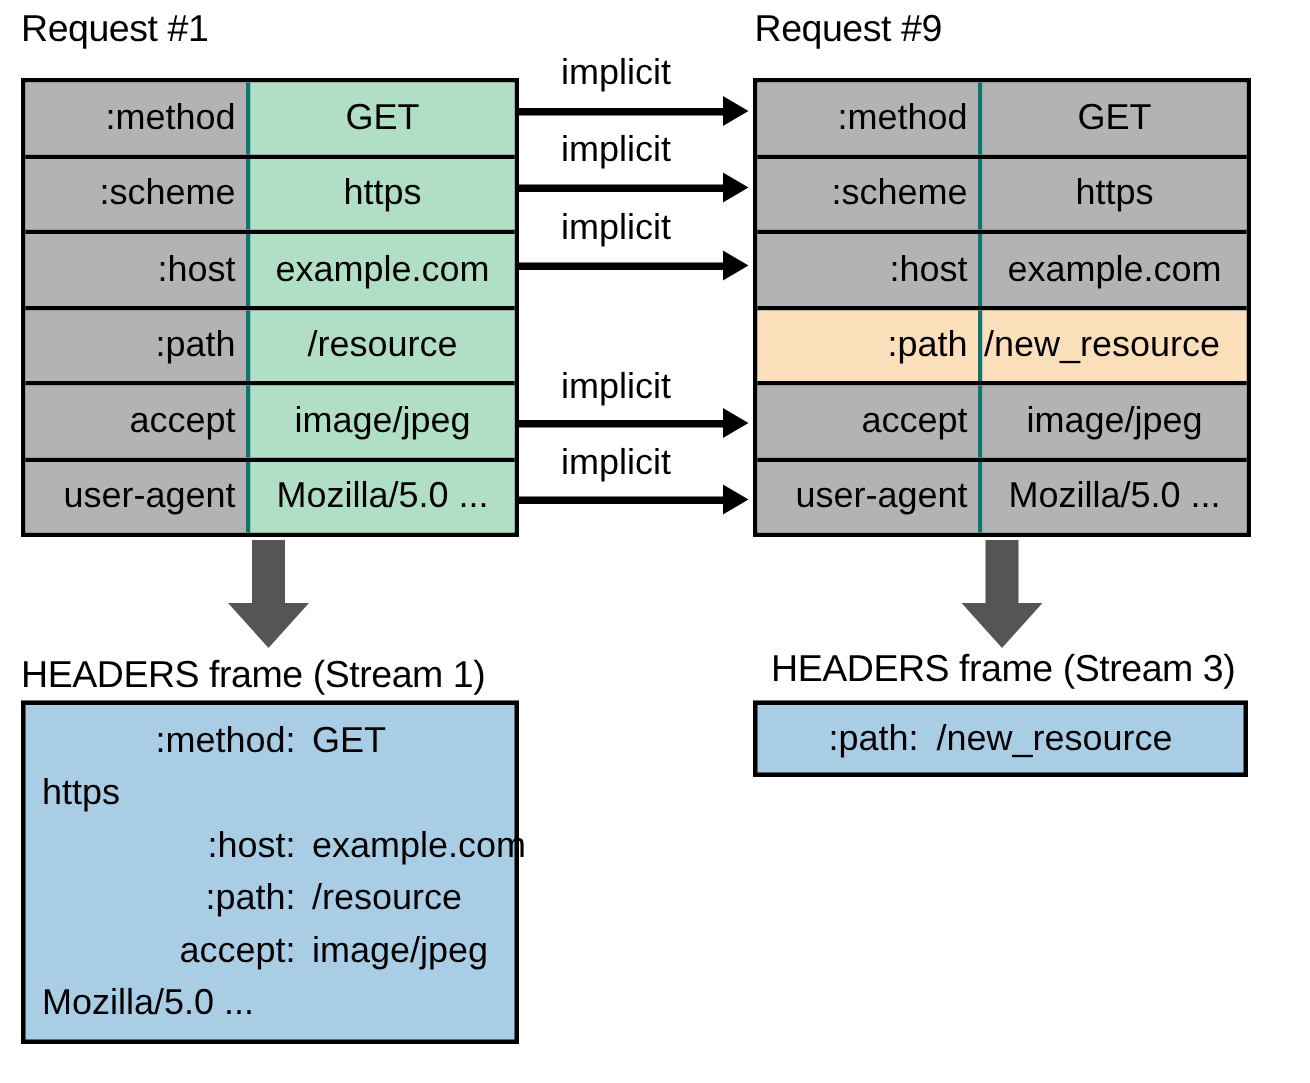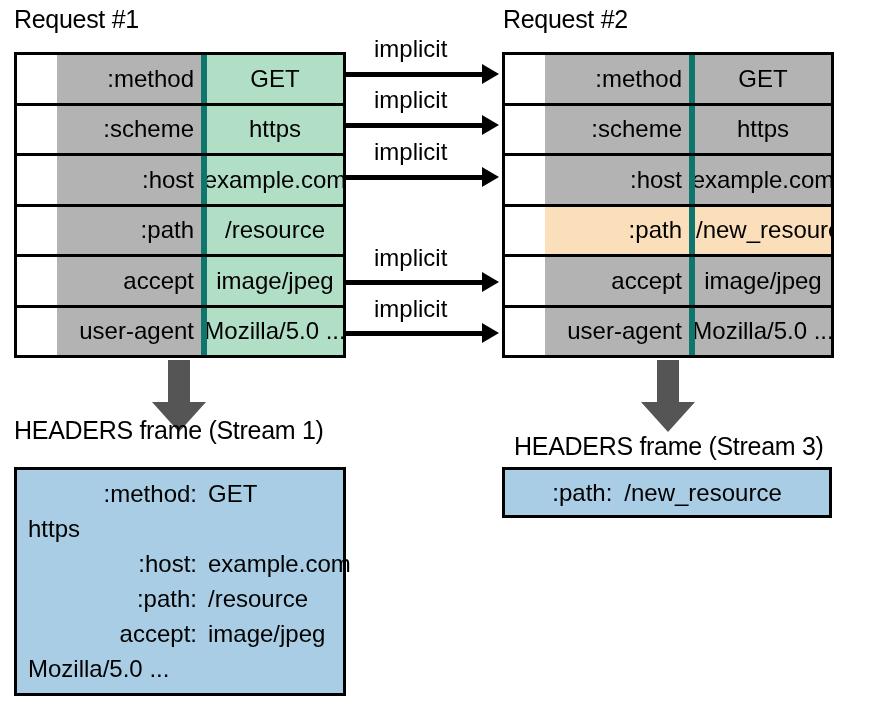--- a/index.html
+++ b/index.html
@@ -26,21 +26,21 @@
   .caption {
     position: absolute;
     font-size: 25px;
     line-height: 28px;
     letter-spacing: -0.3px;
     white-space: nowrap;
     color: #000;
   }
   #req1-title { left: 14px;  top: 5px;  }
   #req2-title { left: 503px; top: 5px;  }
-  #hf1-title  { left: 14px;  top: 416px; text-align: right; }
+  #hf1-title  { left: 14px;  top: 436px; text-align: right; }
   #hf2-title  { left: 503px; top: 432px; margin-left: 11px; }
 
   
   .htable {
     position: absolute;
     border: 3px solid #000;
     box-sizing: border-box;
     display: flex;
     flex-direction: column;
   }
@@ -63,23 +63,22 @@
     font-size: 24px;
     line-height: 26px;
     white-space: nowrap;
     overflow: hidden;
   }
   .hname {
     width: 150px;
     flex: 0 0 150px;
     justify-content: flex-end;
     padding-right: 7px;
-    border-right: 6px solid #0f766e;
+    border-right: 3px solid #0f766e;
     background: #b3b3b3;
-    margin-left: 40px;
   }
   .hval {
     flex: 1 1 auto;
     justify-content: center;
     padding: 0 2px;
   }
   
   #table1 .hval { background: #b1dfc6; }
   #table2 .hval { background: #b3b3b3; }
   
@@ -203,21 +202,21 @@
     <div class="hrow">
       <div class="hcell hname">accept</div>
       <div class="hcell hval">image/jpeg</div>
     </div>
     <div class="hrow">
       <div class="hcell hname">user-agent</div>
       <div class="hcell hval">Mozilla/5.0 ...</div>
     </div>
   </div>
 
-  <div class="caption" id="req2-title">Request #2</div>
+  <div class="caption" id="req2-title">Request #9</div>
 
   <div class="htable" id="table2">
     <div class="hrow">
       <div class="hcell hname">:method</div>
       <div class="hcell hval">GET</div>
     </div>
     <div class="hrow">
       <div class="hcell hname">:scheme</div>
       <div class="hcell hval">https</div>
     </div>

